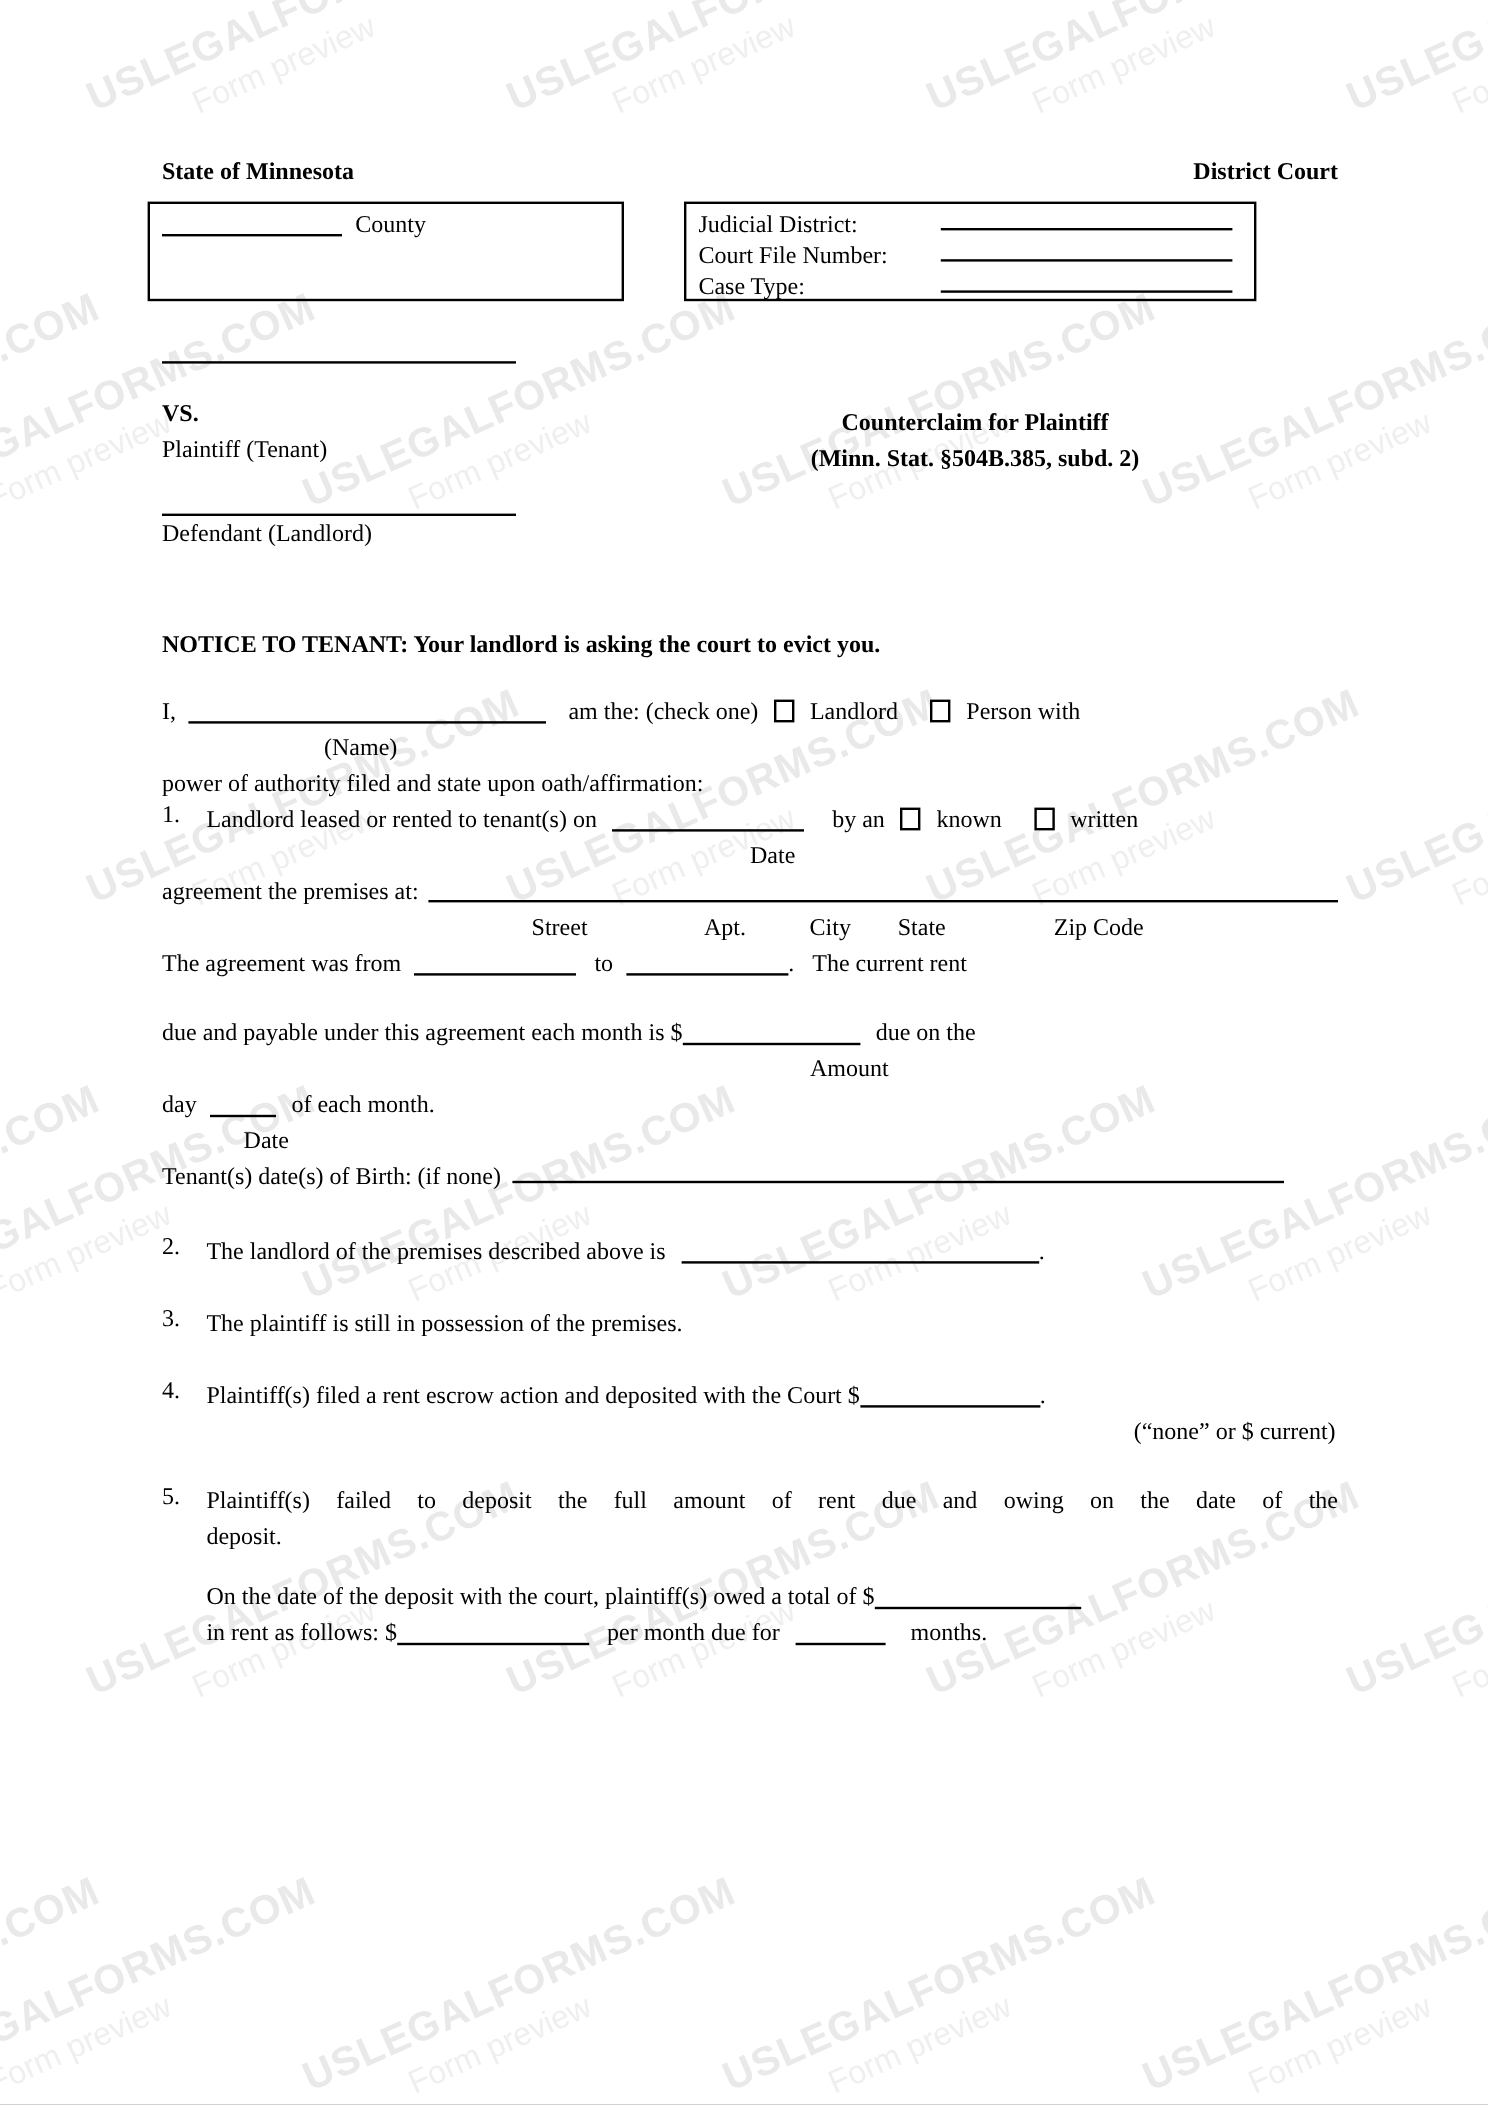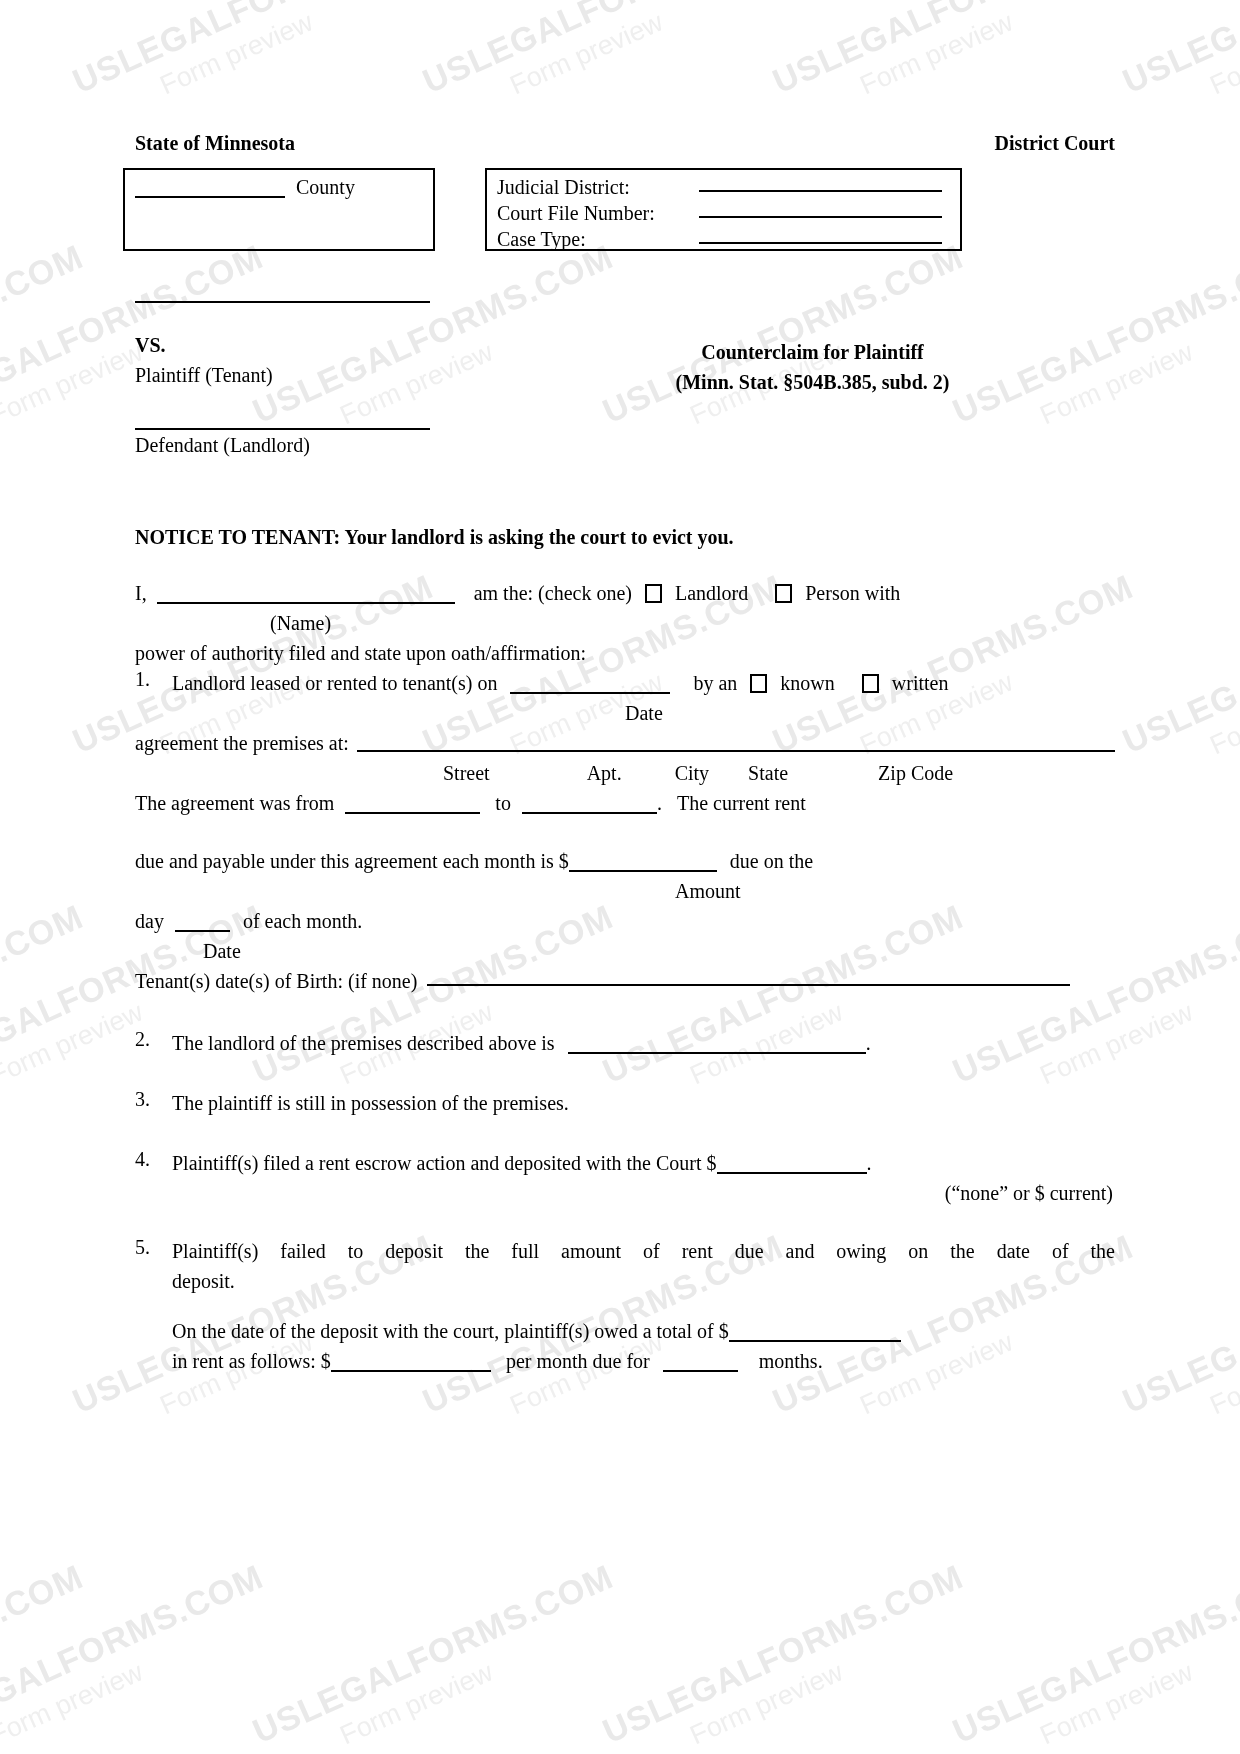--- a/index.html
+++ b/index.html
@@ -33,21 +33,21 @@
   }
   .cbx {
     display:inline-block; width:17px; height:19px; border:2px solid #000;
     vertical-align:-3px; background:#fff;
   }
   
   .hdr { display:flex; justify-content:space-between;gap:32px; }
   
   .boxes { display:flex; margin-left:-12px; margin-top:13px; }
   .county-box {
-    width:312px; height:83px; border:2px solid #000; padding:6px 0 0 10px;
+    width:397px; height:83px; border:2px solid #000; padding:6px 0 0 10px;
   }
   .court-box {
     width:477px; height:83px; border:2px solid #000; margin-left:50px;
     padding:4px 18px 0 10px;
   }
   .court-row { display:flex; justify-content:space-between; height:26px; line-height:26px; }
   .court-row .blank { width:243px; height:18px; }
   
   .caption { display:flex; margin-top:50px; }
   .cap-left { width:515px; }

